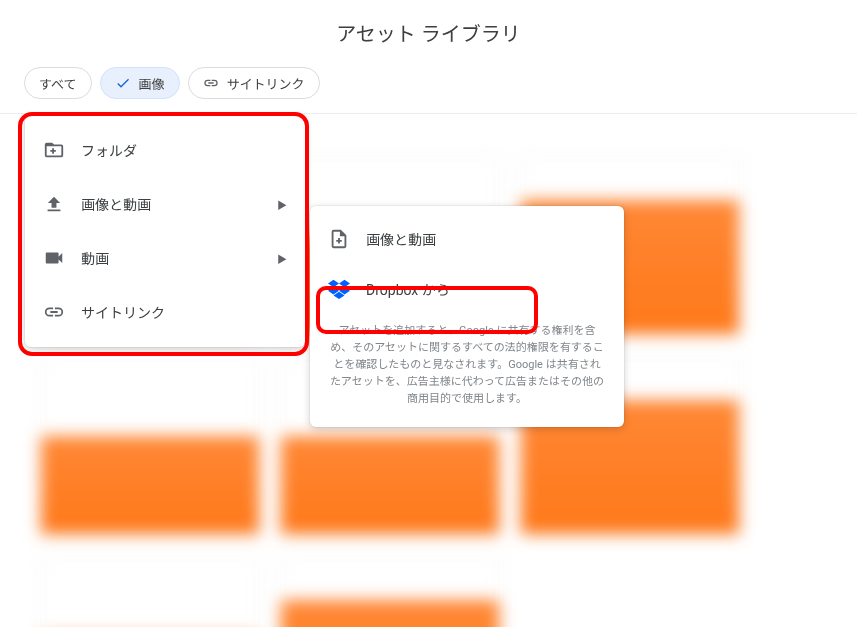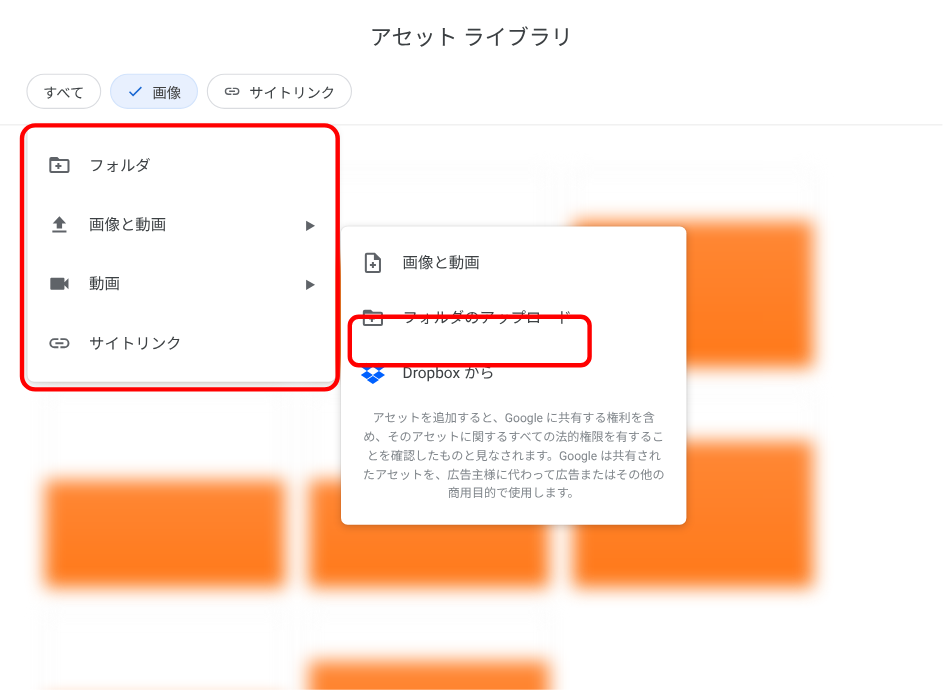--- a/index.html
+++ b/index.html
@@ -196,28 +196,20 @@
     <span class="mi-icon">
       <svg width="22" height="22" viewBox="0 0 24 24">
           <path fill="#5f6368" d="M14 2H6a2 2 0 0 0-2 2v16a2 2 0 0 0 2 2h12a2 2 0 0 0 2-2V8l-6-6zm4 18H6V4h7v5h5v11zm-7-7v-2h2v2h2v2h-2v2h-2v-2H9v-2h2z"></path>
         </svg>
     </span>
     <span>画像と動画</span>
   </div>
   <div class="menu-item">
     <span class="mi-icon">
       <svg width="22" height="22" viewBox="0 0 24 24">
-          <path fill="#5f6368" d="M20 6h-8l-2-2H4a2 2 0 0 0-2 2v12a2 2 0 0 0 2 2h16a2 2 0 0 0 2-2V8a2 2 0 0 0-2-2zm0 12H4V8h16v10zm-8.5-8L8 13.5h2V16h2v-2.5h2L12 10z"></path>
-        </svg>
-    </span>
-    <span>フォルダのアップロード</span>
-  </div>
-  <div class="menu-item">
-    <span class="mi-icon">
-      <svg width="22" height="22" viewBox="0 0 24 24">
           <path fill="#0061ff" d="M6 2 0 6l6 4-6 4 6 4 6-4 6 4 6-4-6-4 6-4-6-4-6 4zm0 8 6-4 6 4-6 4zm0 9 6-4 6 4-6 4z"></path>
         </svg>
     </span>
     <span>Dropbox から</span>
   </div>
   <div class="disclaimer">アセットを追加すると、Google に共有する権利を含め、そのアセットに関するすべての法的権限を有することを確認したものと見なされます。Google は共有されたアセットを、広告主様に代わって広告またはその他の商用目的で使用します。</div>
 </div>
 
 <div class="highlight-box hl1"></div>
 <div class="highlight-box hl2"></div>

